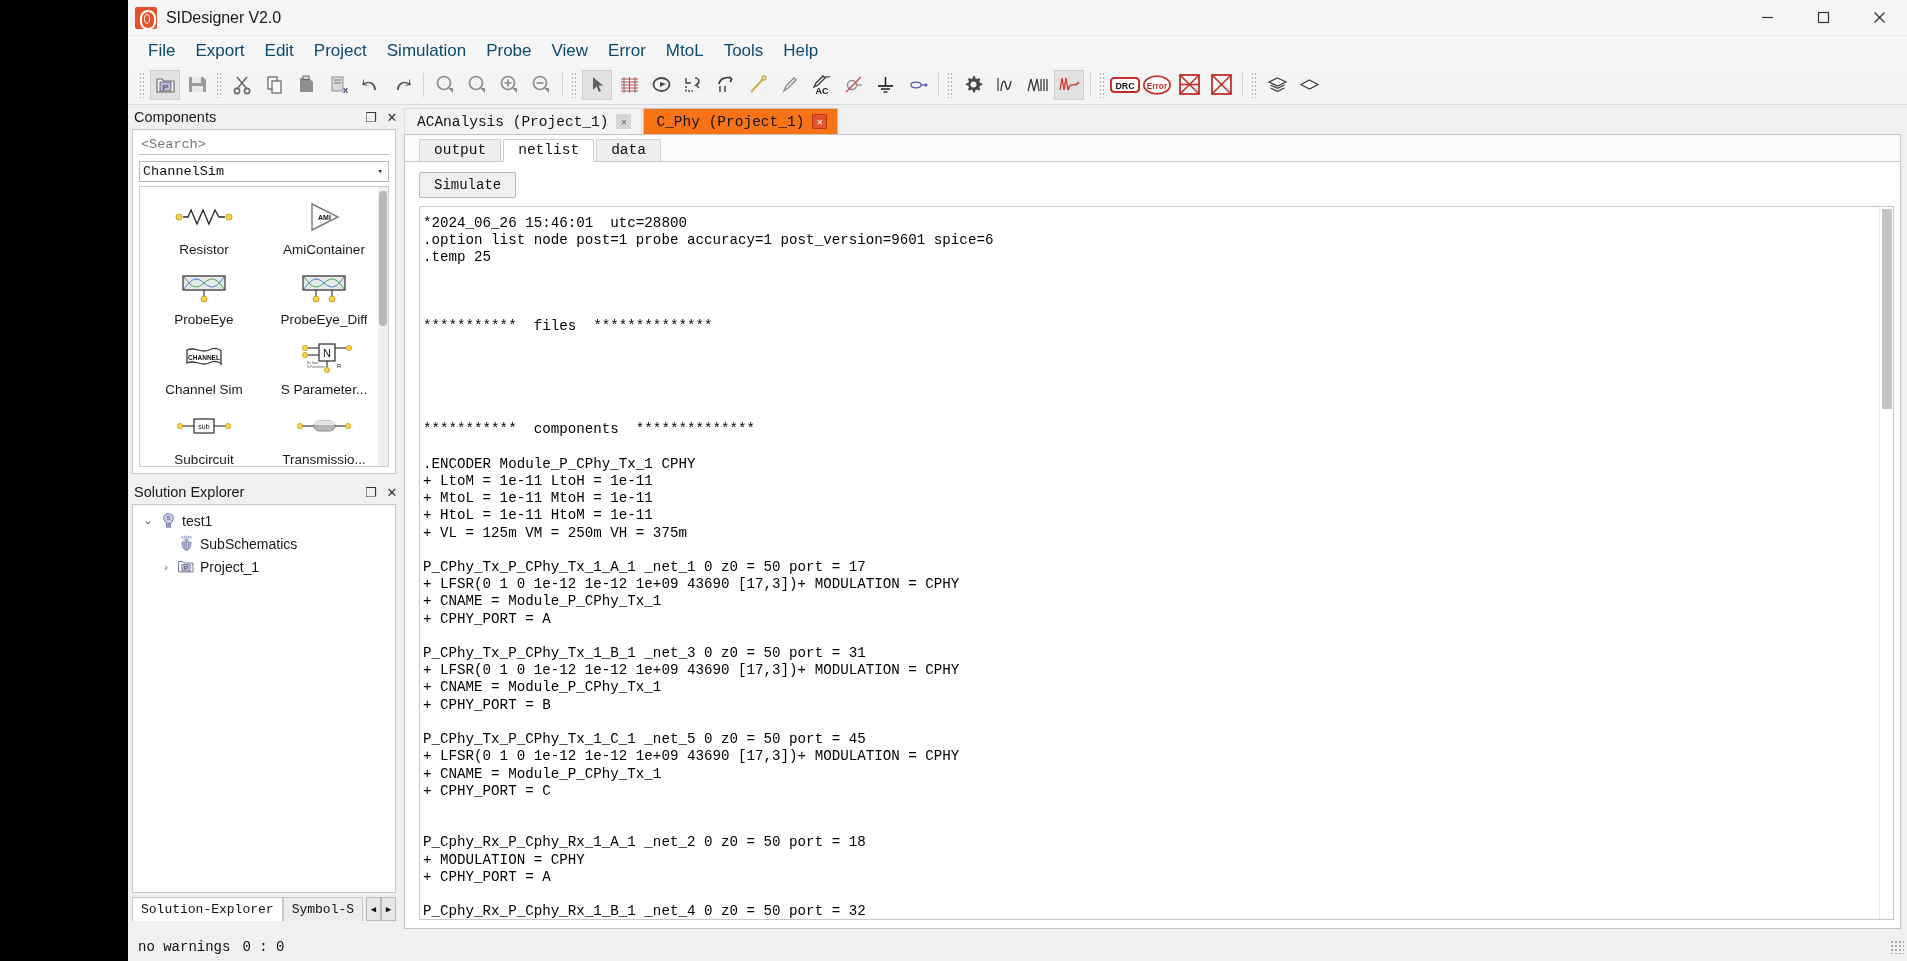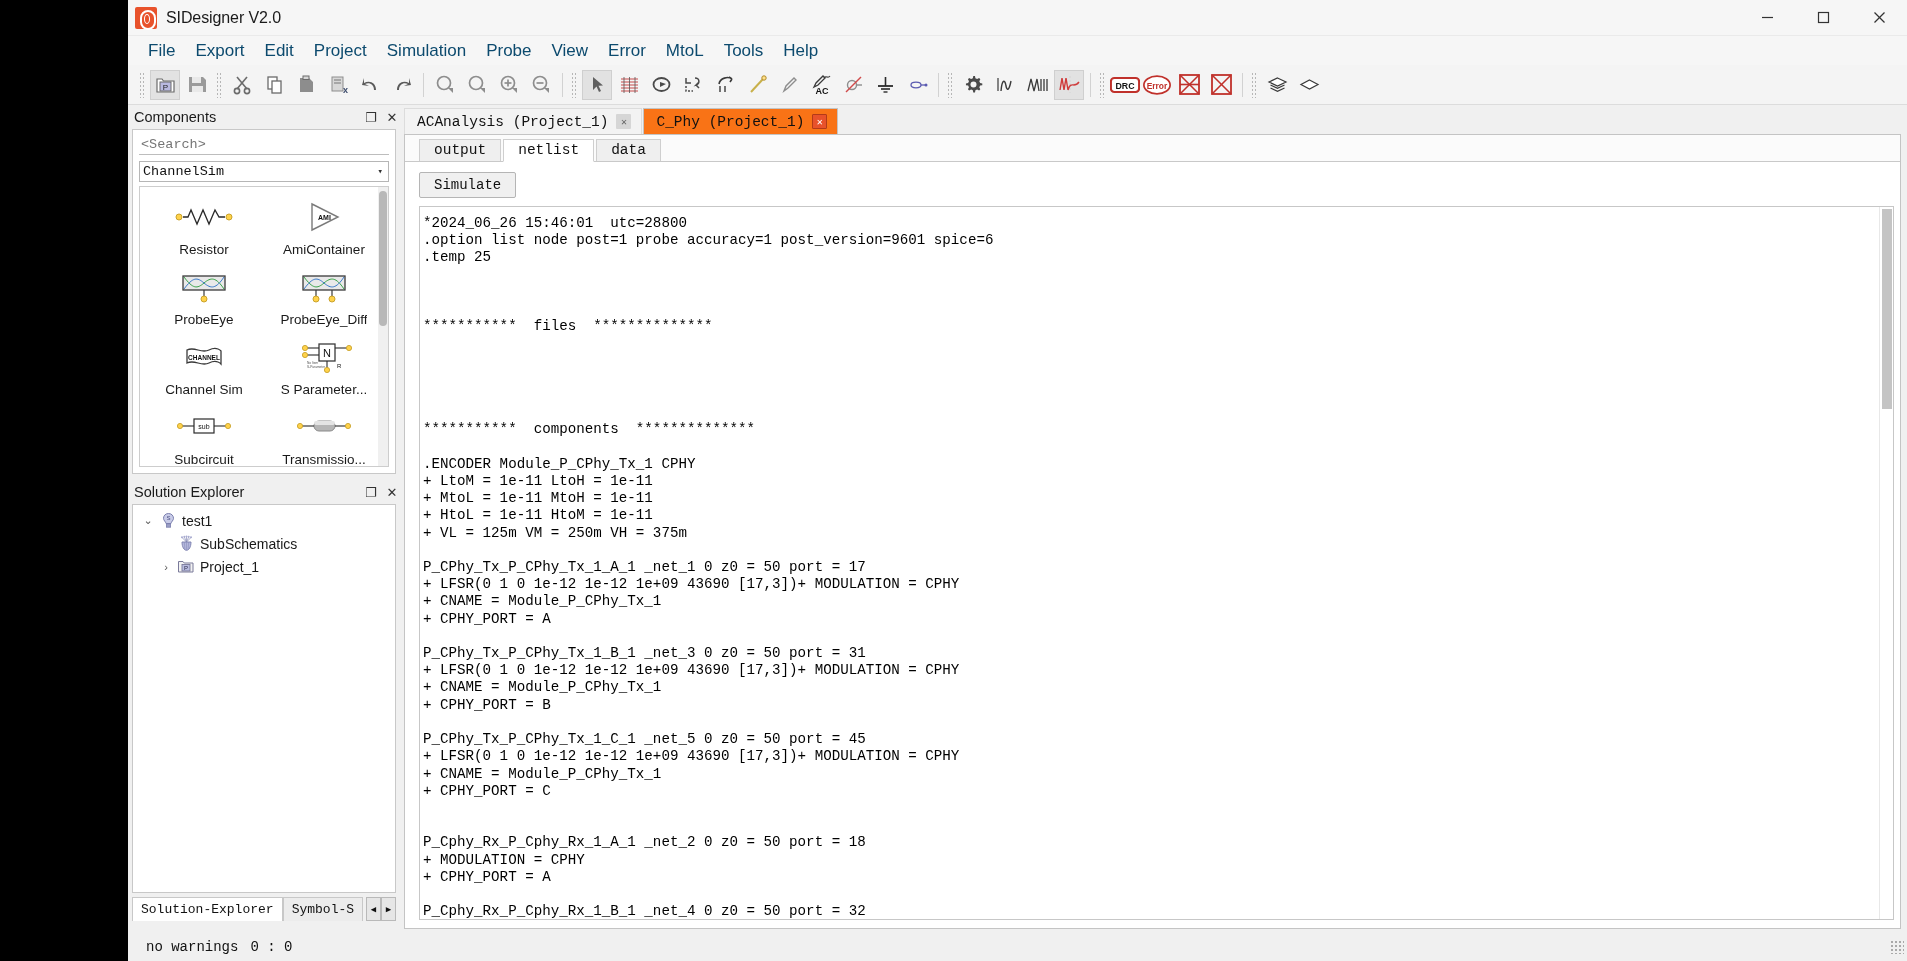--- a/index.html
+++ b/index.html
@@ -356,21 +356,21 @@
   
   .statusbar {
     height: 28px;
     flex: 0 0 auto;
     display: flex;
     align-items: center;
     background: #f0f0f0;
     font-family: "Liberation Mono", monospace;
     font-size: 14px;
     color: #111;
-    padding-left: 12px;
+    padding-left: 4px;
   }
   .st-cell { padding: 0 6px; }
   .st-grip {
     margin-left: auto; margin-right: 3px;
     width: 14px; height: 14px;
     background-image: radial-gradient(#a9a9a9 1px, transparent 1px);
     background-size: 4px 4px;
   }
 </style>
 </head>

